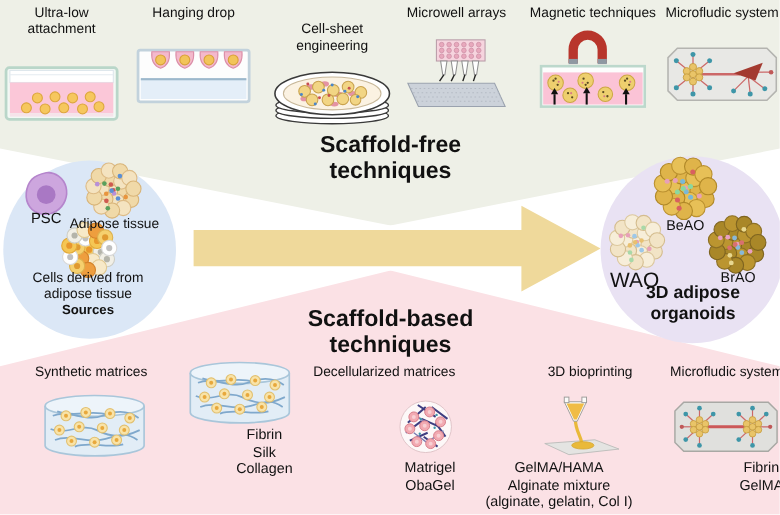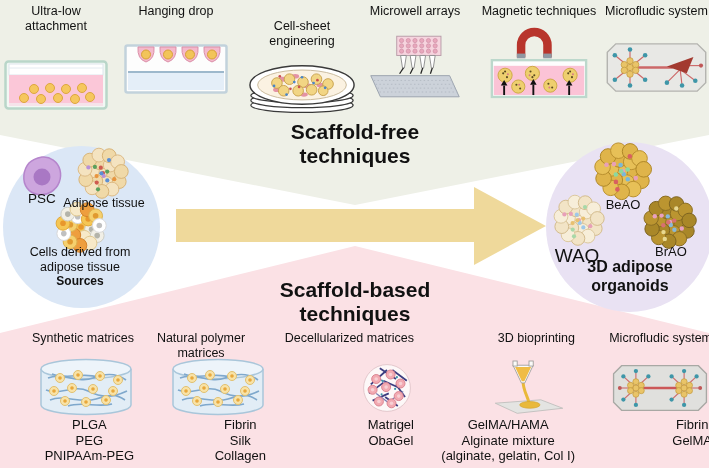--- a/index.html
+++ b/index.html
@@ -508,29 +508,23 @@
           <circle cx="16" cy="33" r="1.8"></circle>
             <circle cx="34" cy="30" r="1.8"></circle>
             <circle cx="55" cy="31" r="1.8"></circle>
             <circle cx="75" cy="33" r="1.8"></circle>
           <circle cx="27" cy="43" r="1.8"></circle>
             <circle cx="48" cy="44" r="1.8"></circle>
             <circle cx="68" cy="42" r="1.8"></circle>
         </g>
       </svg>
     </div>
-    <div class="mats">
-      <div>PLGA</div>
-      <div>PEG</div>
-      <div>PNIPAAm-PEG</div>
-    </div>
   </div>
 
   <div class="bcol" style="left:136px;width:130px;">
-    <div class="t">Natural polymer matrices</div>
     <div class="ic">
       <svg width="96" height="60" viewBox="0 0 96 60">
         <path d="M3,11 V47 A45,9.5 0 0 0 93,47 V11" fill="#e2edf6" stroke="#a9c6da" stroke-width="1.5"></path>
         <ellipse cx="48" cy="11" rx="45" ry="9.5" fill="#edf4fa" stroke="#a9c6da" stroke-width="1.5"></ellipse>
         <g fill="none" stroke="#7fa8cc" stroke-width="1.6">
           <path d="M10,20 C25,14 40,26 55,20 S80,16 88,22"></path>
           <path d="M8,32 C22,38 36,26 50,33 S74,40 89,33"></path>
           <path d="M12,42 C26,36 42,46 58,41 S78,36 87,42"></path>
           <path d="M14,16 C30,22 44,14 60,19"></path>
           <path d="M30,48 C44,43 60,50 74,46"></path>

